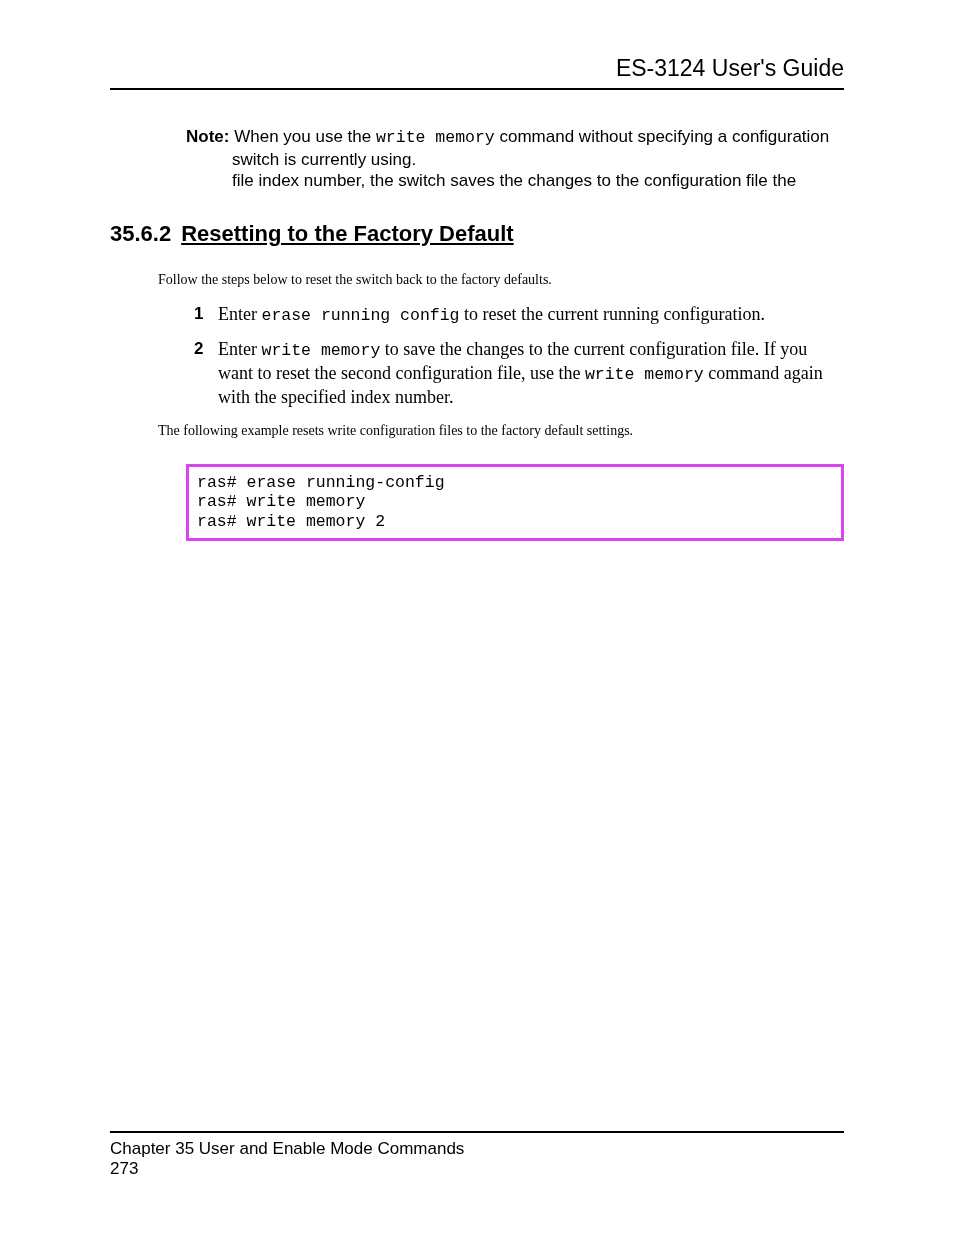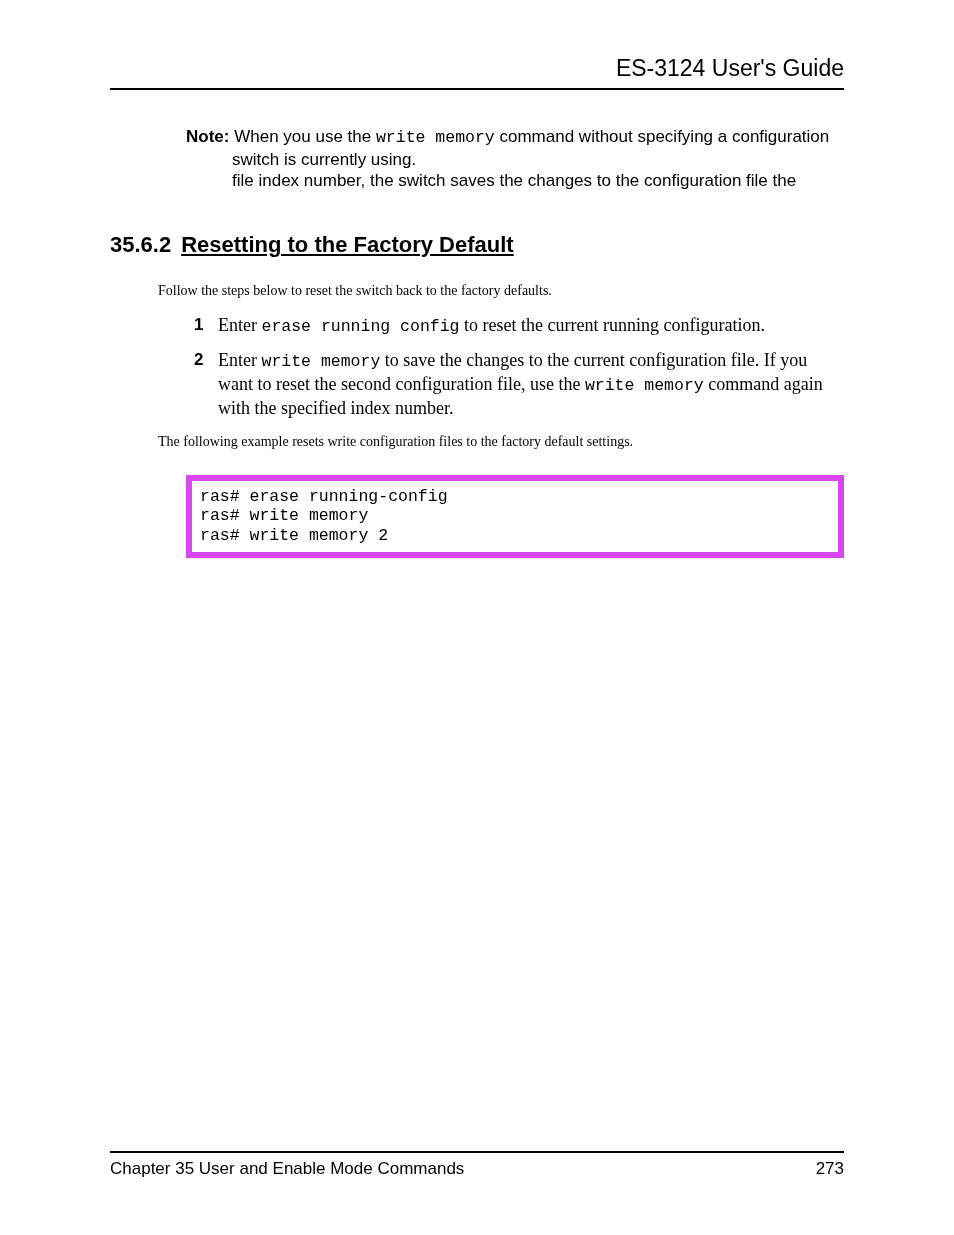--- a/index.html
+++ b/index.html
@@ -27,21 +27,21 @@
       border: none;
       border-top: 2px solid #000;
       margin-bottom: 36px;
     }
     .note-block {
       margin-left: 76px;
       margin-right: 0;
       font-family: Arial, Helvetica, sans-serif;
       font-size: 17px;
       line-height: 1.25;
-      margin-bottom: 41px;
+      margin-bottom: 30px;
     }
     .note-label {
       font-weight: bold;
     }
     .note-indent {
       display: block;
       margin-left: 46px;
     }
     .mono {
       font-family: "Courier New", Courier, monospace;
@@ -83,21 +83,21 @@
     ol.steps li .step-num {
       position: absolute;
       left: 8px;
       top: 0;
       font-family: Arial, Helvetica, sans-serif;
       font-weight: bold;
       font-size: 17px;
     }
     .code-box {
       margin-left: 76px;
-      border: 6px solid #d946ef;
+      border: 3px solid #d946ef;
       padding: 6px 8px;
       font-family: "Courier New", Courier, monospace;
       font-size: 16.5px;
       line-height: 1.2;
       white-space: pre;
       margin-top: 24px;
     }
     .footer {
       position: absolute;
       bottom: 56px;
@@ -107,20 +107,21 @@
     .footer-rule {
       border: none;
       border-top: 2px solid #000;
       margin-bottom: 6px;
     }
     .footer-line {
       font-family: Arial, Helvetica, sans-serif;
       font-size: 17px;
       display: flex;
       justify-content: space-between;
+      flex-direction: column;
     }
   </style>
 </head>
 <body>
 
 <div class="header-title">ES-3124 User's Guide</div>
 <hr class="header-rule">
 
 <div class="note-block">
   <span class="note-label">Note:</span><span> When you use the </span><span class="mono">write memory</span><span> command without specifying a configuration</span>

